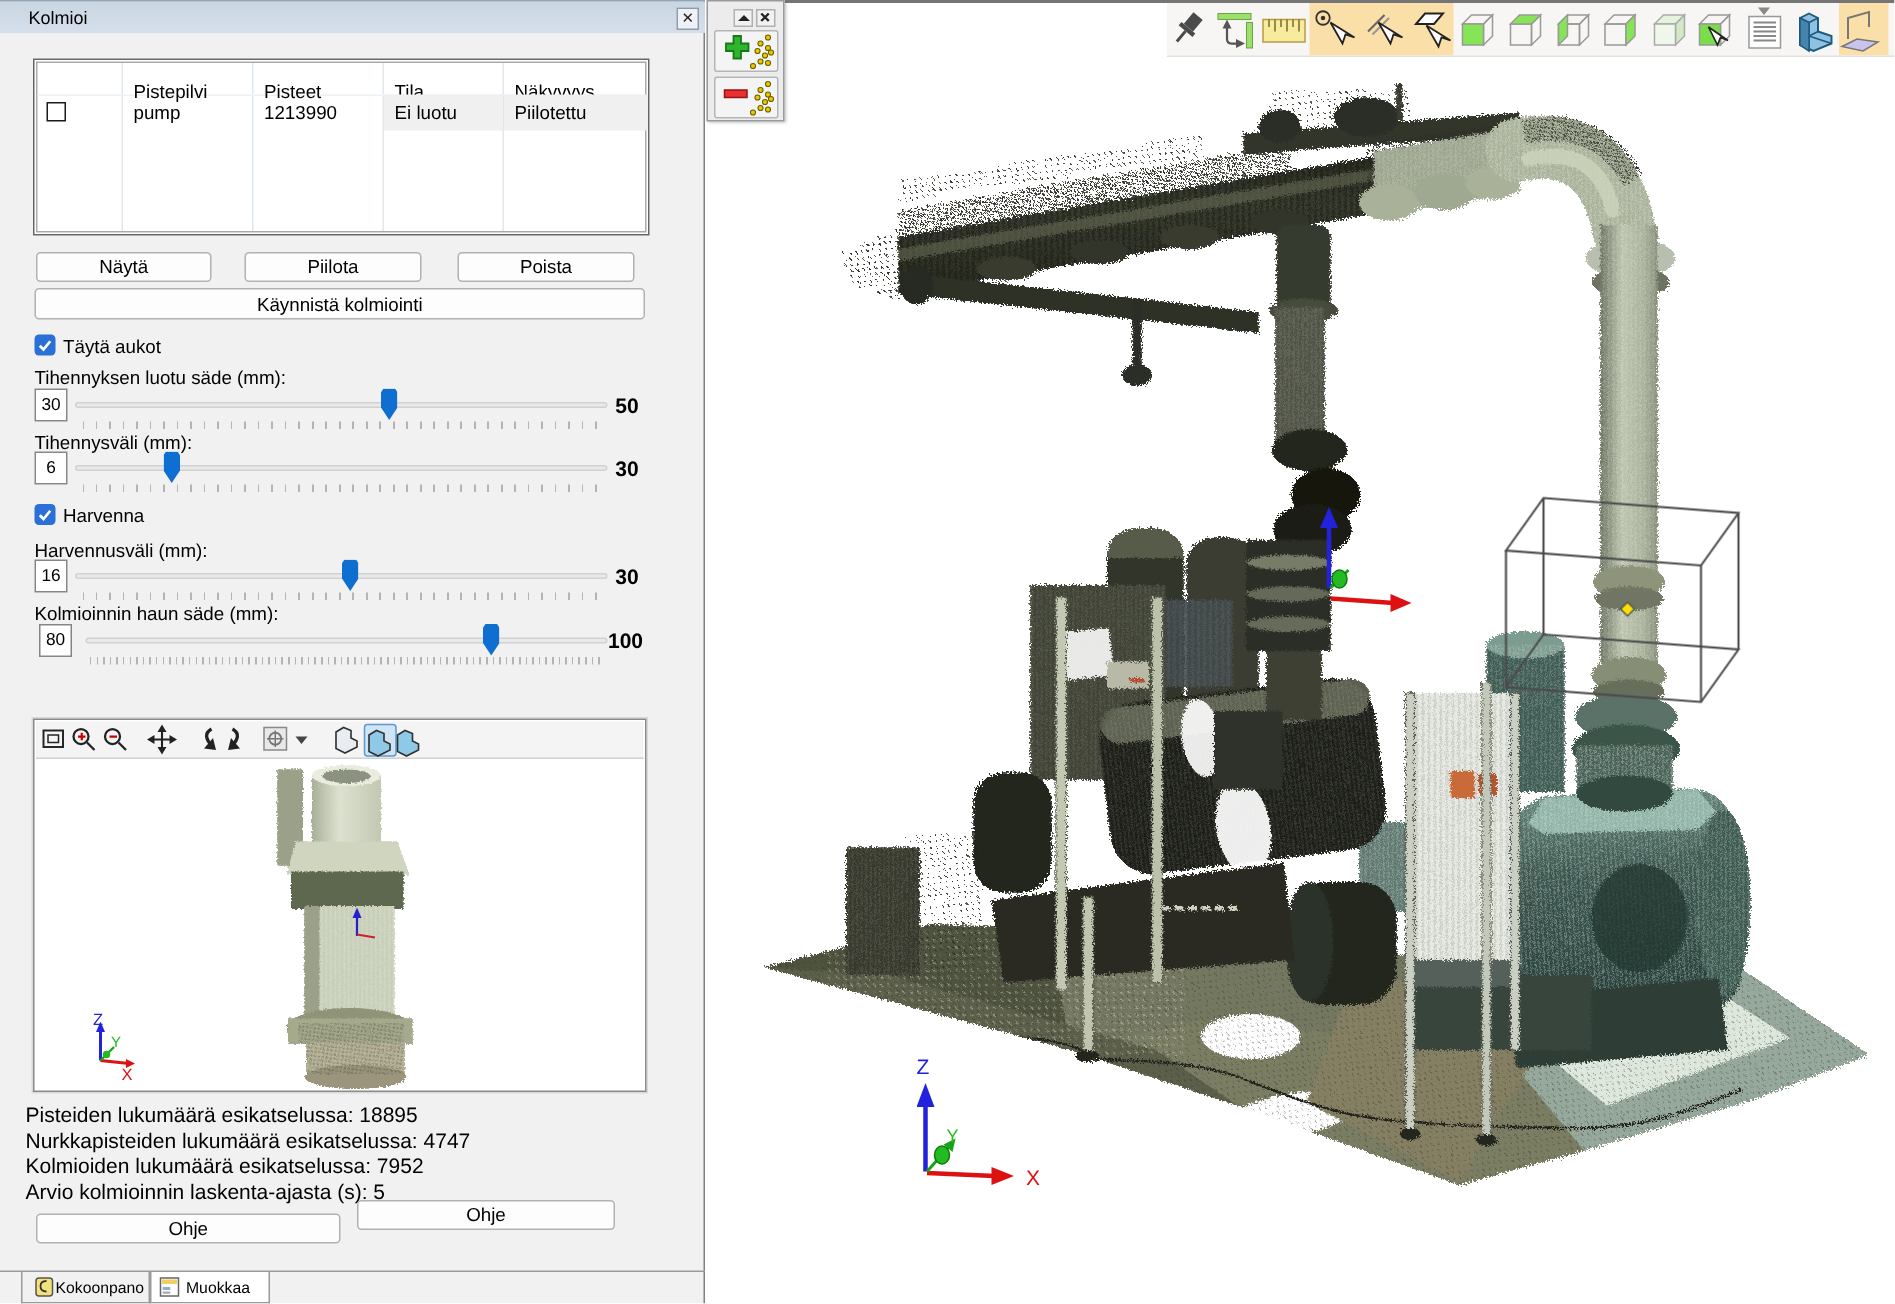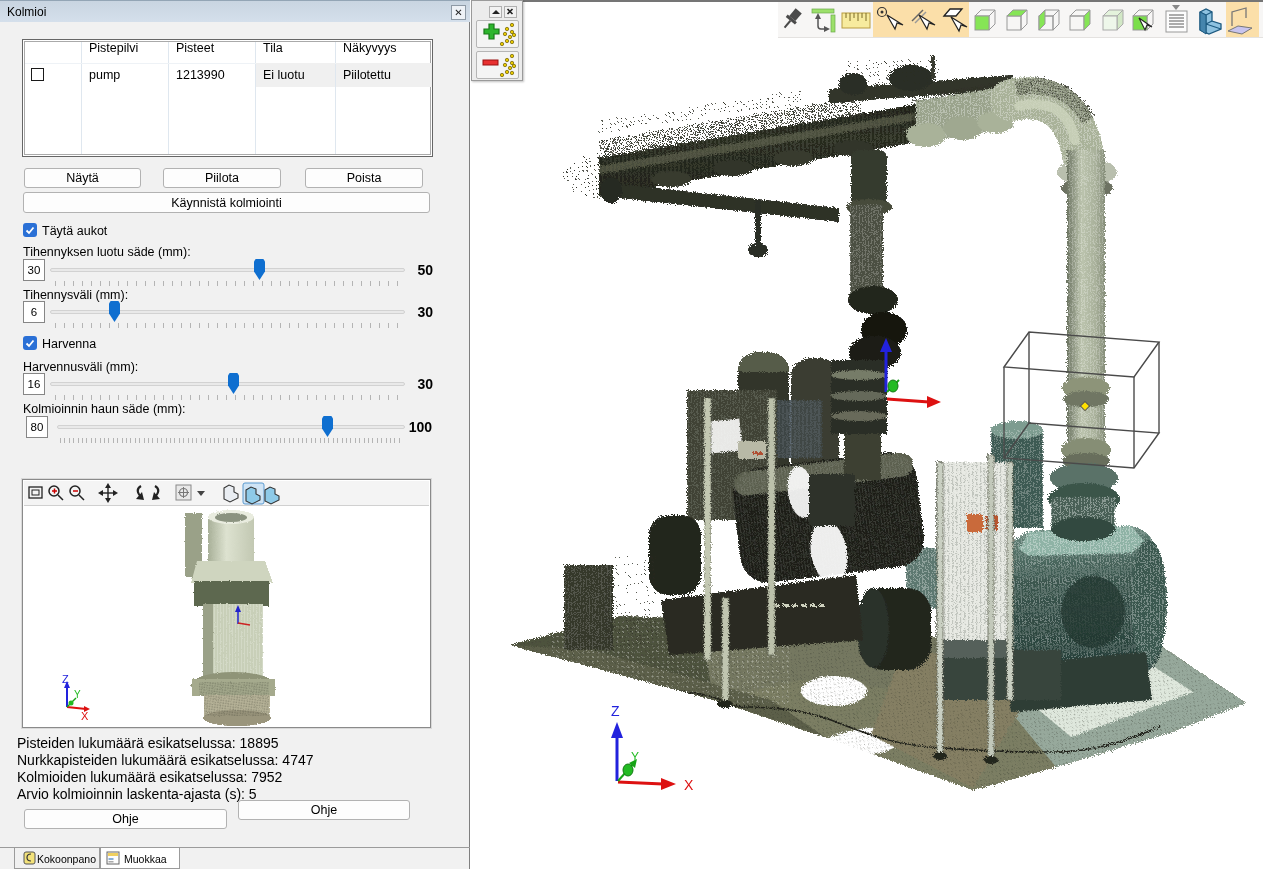--- a/index.html
+++ b/index.html
@@ -1,34 +1,34 @@
 <!DOCTYPE html>
 <html><head>
 <meta charset="utf-8">
 <style>
 *{margin:0;padding:0;box-sizing:border-box}
 html,body{width:1263px;height:869px;overflow:hidden}
 body{font-family:"Liberation Sans",sans-serif;background:#fff}
 #root{position:relative;width:1263px;height:869px;background:#fff}
 #panel{position:absolute;left:0;top:0;width:470px;height:869px;background:#f1f1f1;border-right:1px solid #808080}
-#title{position:absolute;left:0;top:0;width:470px;height:22px;background:linear-gradient(#c9d5e1,#d4dfeb);border-top:1px solid #93a5b5;font-size:12px;color:#000;padding:4px 0 0 7px}
+#title{position:absolute;left:0;top:0;width:470px;height:22px;background:linear-gradient(#c9d5e1,#d4dfeb);border-top:1px solid #93a5b5;font-size:12px;color:#000;padding:4px 0 0 19px}
 #xbtn{position:absolute;right:4px;top:4px;width:15px;height:15px;background:#eef2f7;border:1px solid #8e9aa6;font-size:10px;text-align:center;line-height:13px;color:#222}
 .btn{position:absolute;background:#fdfdfd;border:1px solid #b2b2b2;border-radius:3px;font-size:12.5px;color:#000;text-align:center}
 .lbl{position:absolute;font-size:12.5px;color:#000;white-space:nowrap}
-.bnum{position:absolute;font-size:14px;font-weight:bold;color:#000;text-align:right;width:30px}
+.bnum{position:absolute;font-size:14px;font-weight:bold;color:#000;text-align:center;width:30px}
 .vbox{position:absolute;width:22px;height:22px;background:#fff;border:1px solid #868686;font-size:11.5px;text-align:center;line-height:20px}
 .track{position:absolute;height:4px;background:#e9e9e9;border:1px solid #d2d2d2;border-radius:2px}
 .thumb{position:absolute;width:11px;height:21px;background:#0f6fd0;clip-path:polygon(15% 0,85% 0,100% 12%,100% 60%,50% 100%,0 60%,0 12%)}
 .ticks{position:absolute;height:5px;background:repeating-linear-gradient(90deg,#b4b4b4 0 1px,transparent 1px 9px)}
 .ticksd{position:absolute;height:5px;background:repeating-linear-gradient(90deg,#b4b4b4 0 1px,transparent 1px 4.4px)}
 .cb{position:absolute;width:14px;height:14px;background:#2a70d6;border-radius:3px}
 .cb svg{position:absolute;left:1px;top:1px}
 #tbl{position:absolute;left:22px;top:39px;width:411px;height:118px;background:#fff;border:1px solid #666;box-shadow:inset 0 0 0 1px #fff, inset 0 0 0 2px #aaa}
 .col{position:absolute;top:2px;bottom:2px;width:1px;background:#dfe7ef}
-.hcell{position:absolute;top:0;height:23px;font-size:12.5px;color:#000;padding-top:1px}
+.hcell{position:absolute;top:0;height:23px;font-size:12.5px;color:#000;padding-top:14px}
 .rcell{position:absolute;top:23px;height:24px;font-size:12.5px;color:#000;padding-top:5px}
 .gcell{background:#f0f0f0}
 #ptool{position:absolute;left:22px;top:479px;width:409px;height:249px;border:1px solid #8a8a8a;background:#fff;box-shadow:0 0 0 1px #d9d9d9}
 #ptbar{position:absolute;left:1px;top:1px;width:405px;height:25px;background:#f4f4f4;border-bottom:1px solid #d0d0d0}
 #pcanvas{position:absolute;left:1px;top:26px;width:405px;height:220px;background:#fff}
 .stat{position:absolute;left:17px;font-size:14px;color:#000;white-space:nowrap}
 #tabline{position:absolute;left:0;top:847px;width:470px;height:1px;background:#9b9b9b}
 .tab{position:absolute;top:848px;height:21px;font-size:10.5px;color:#000;border:1px solid #9b9b9b;border-top:none;white-space:nowrap}
 #view{position:absolute;left:471px;top:0;width:792px;height:869px;background:#fff}
 #topline{position:absolute;left:52px;top:0;width:740px;height:2px;background:#757575}

